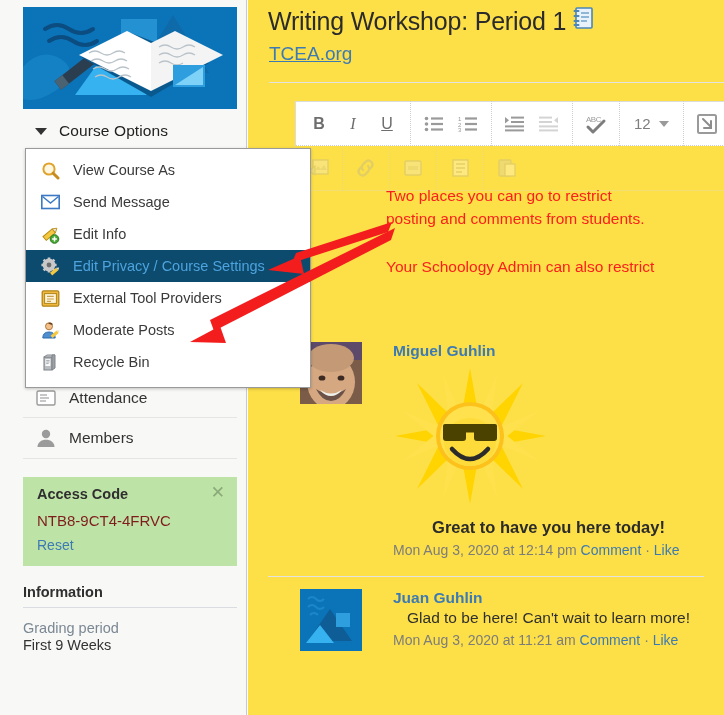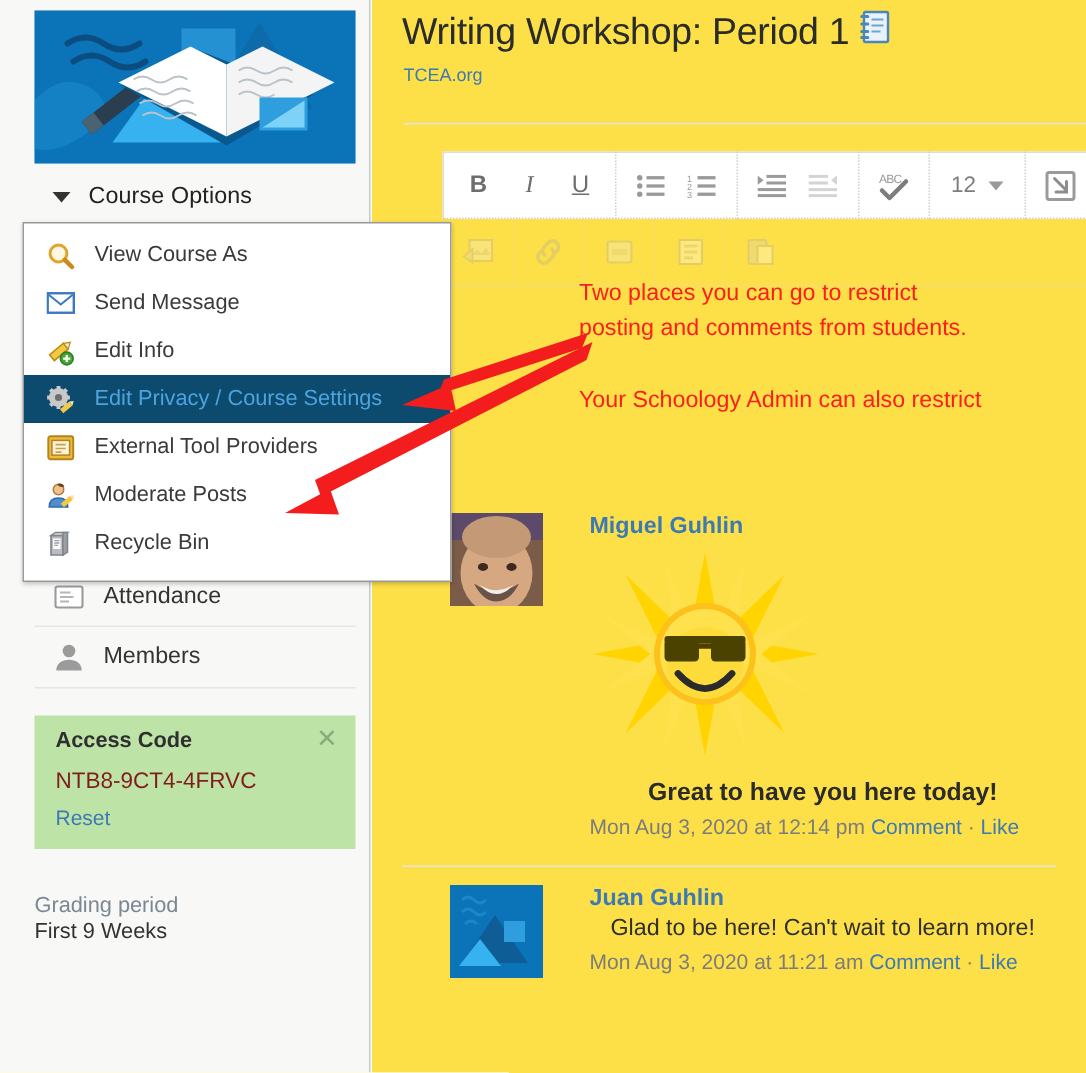--- a/index.html
+++ b/index.html
@@ -79,21 +79,21 @@
   .info-block { position: absolute; left: 23px; top: 584px; width: 214px; }
   .info-title {
     font-size: 14.5px; font-weight: bold; color: #2f2f2f;
     padding-bottom: 7px; border-bottom: 1px solid #d9dde2;
   }
   .info-label { margin-top: 12px; font-size: 14.5px; color: #7b8894; }
   .info-value { margin-top: 1px; font-size: 14.5px; color: #333; }
 
   
   .menu {
-    position: absolute; left: 15px; top: 148px;
+    position: absolute; left: 25px; top: 148px;
     width: 286px; height: 240px;
     background: #ffffff;
     border: 1px solid #9a9a9a;
     box-shadow: 0 1px 3px rgba(0,0,0,.22);
     z-index: 40;
     padding: 5px 0;
   }
   .menu-item {
     height: 32px; display: flex; align-items: center;
     padding-left: 14px;
@@ -111,21 +111,21 @@
   
   .main { position: absolute; left: 248px; top: 0; width: 476px; height: 715px; background:#fde047; }
   .page-title {
     position: absolute; left: 20px; top: 6px;
     font-size: 25px; color: #2b2b2b; letter-spacing: -.2px;
     display: flex; align-items: center; gap: 6px;
     white-space: nowrap;
   }
   .page-subtitle {
     position: absolute; left: 21px; top: 43px;
-    font-size: 12px; color: #3d7ab3; cursor: pointer;
+    font-size: 19px; color: #3d7ab3; cursor: pointer; text-decoration: underline;
   }
   .title-rule {
     position: absolute; left: 21px; top: 82px; width: 460px; height: 1px;
     background: #e3e3e3;
   }
 
   
   .toolbar {
     position: absolute; left: 47px; top: 101px;
     width: 434px; height: 45px;
@@ -262,20 +262,21 @@
     </div>
 
     <div class="access-card">
       <span class="ac-title">Access Code</span>
       <span class="ac-close">✕</span>
       <span class="ac-code">NTB8-9CT4-4FRVC</span>
       <span class="ac-reset">Reset</span>
     </div>
 
     <div class="info-block">
+      <div class="info-title">Information</div>
       <div class="info-label">Grading period</div>
       <div class="info-value">First 9 Weeks</div>
     </div>
   </div>
 
   <div class="main">
     <div class="page-title">
       <span>Writing Workshop: Period 1</span>
       <span>
         <svg width="22" height="24" viewBox="0 0 22 24">

